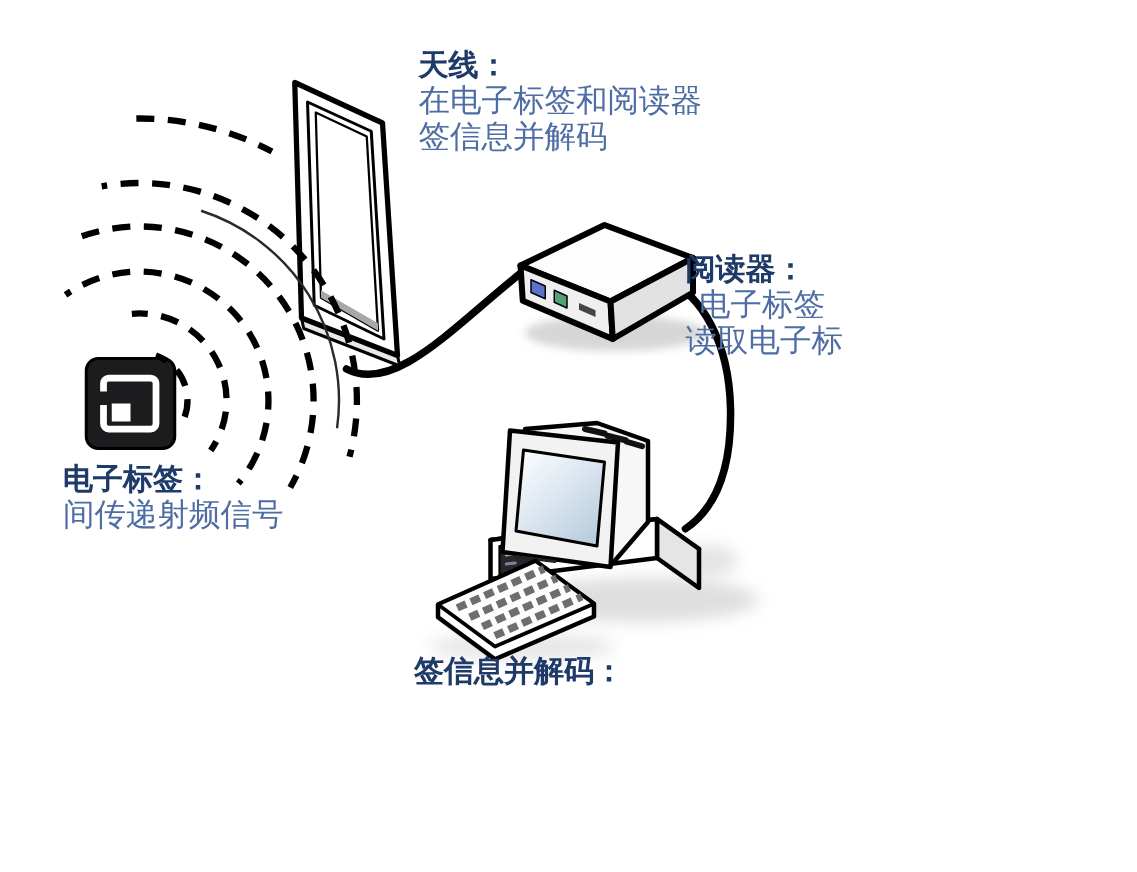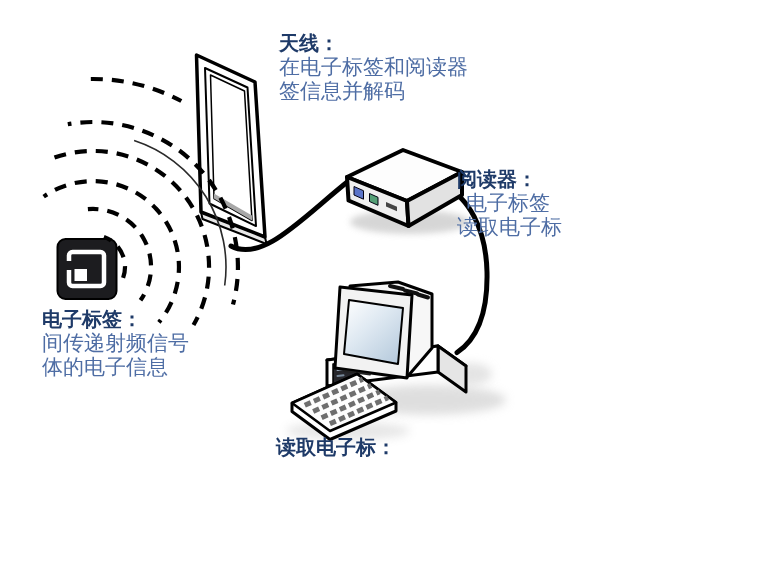--- a/index.html
+++ b/index.html
@@ -134,20 +134,19 @@
 
   <div class="label" id="reader-label">
     <div class="label-title">阅读器：</div>
     <div class="label-line indent-sm">电子标签</div>
     <div class="label-line">读取电子标</div>
   </div>
 
   <div class="label" id="tag-label">
     <div class="label-title">电子标签：</div>
     <div class="label-line">间传递射频信号</div>
-    <div class="label-line">体的电子信息</div>
   </div>
 
   <div class="label" id="software-label">
-    <div class="label-title">读取电子标：</div>
+    <div class="label-title">签信息并解码：</div>
   </div>
 
 </div>
 
 </body></html>

